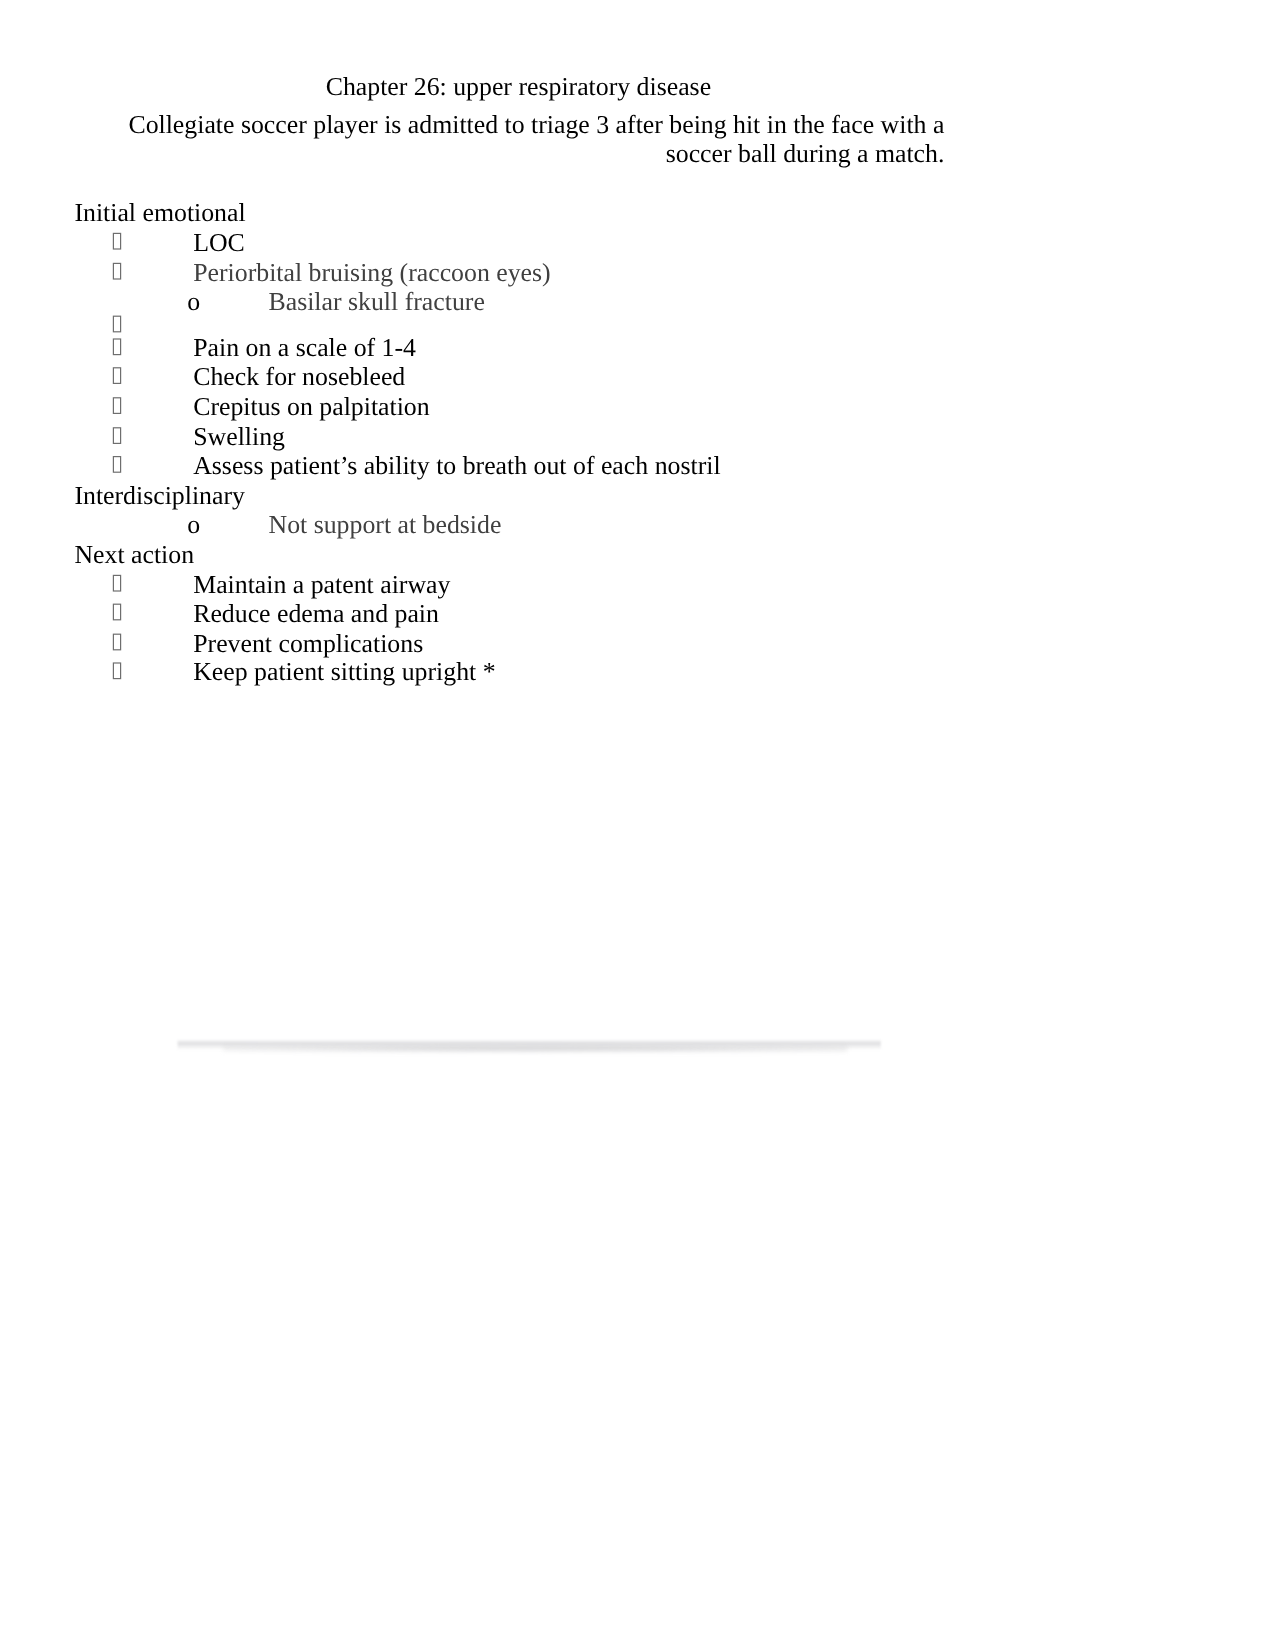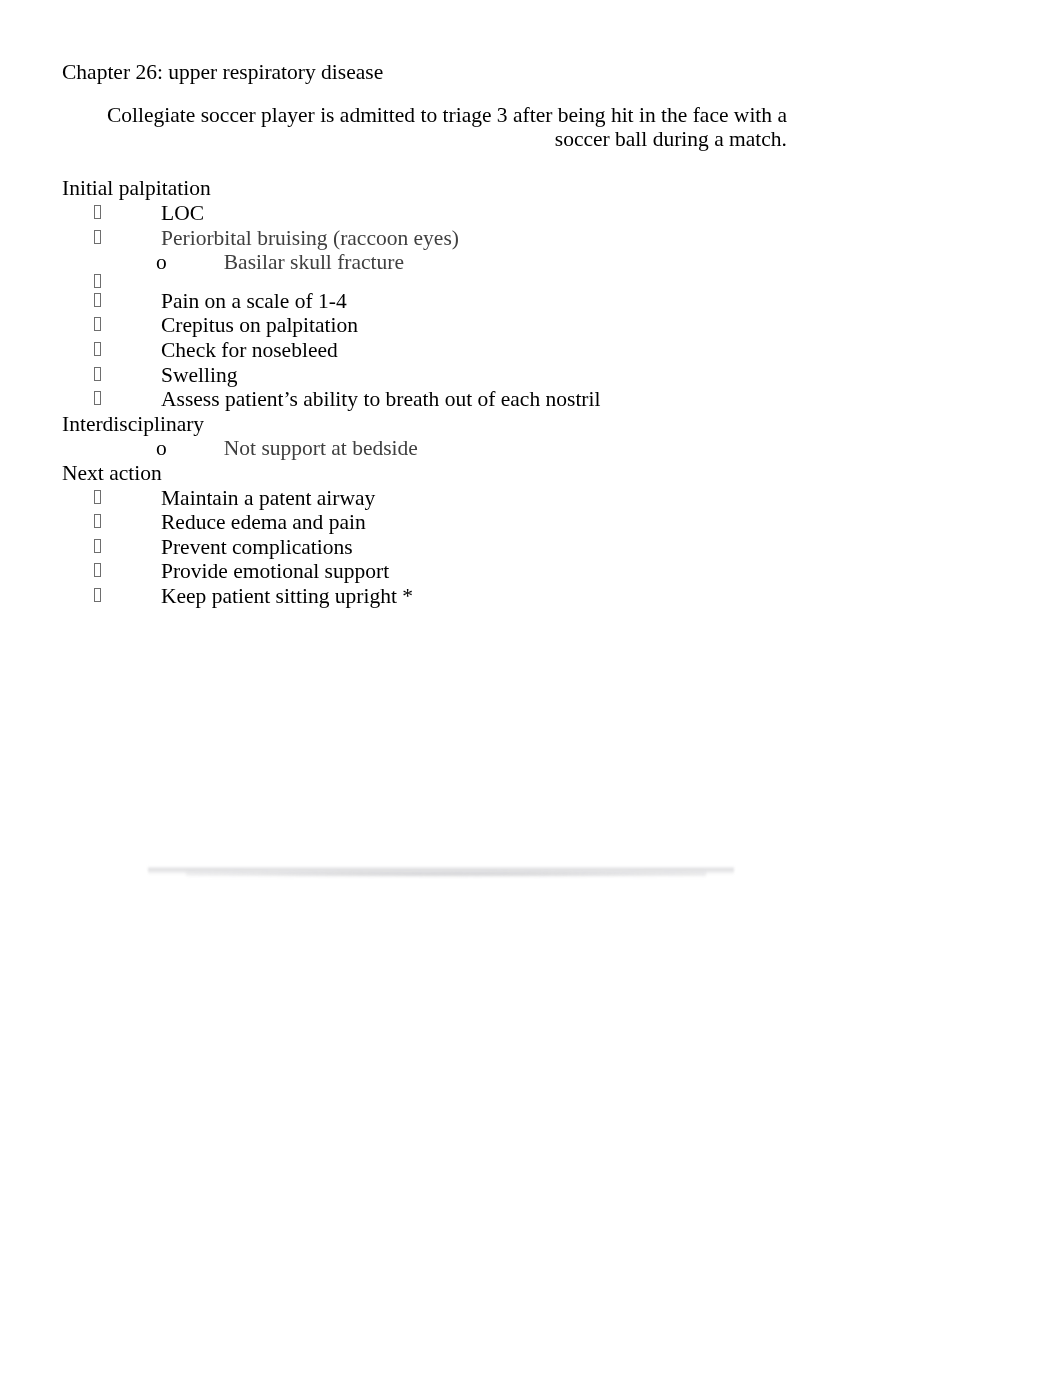--- a/index.html
+++ b/index.html
@@ -24,21 +24,22 @@
   }
 
   
   .para {
     font-size: 21.5px;
     line-height: 24.6px;
     color: #000000;
     white-space: pre-wrap;
   }
   .para.title {
-    margin: 0 0 18px 0;
+    margin: 0 0 7px 0;
+    text-align: center;
   }
   .para.body {
     margin: 0 0 24.6px 0;
     width: 725px;
     text-align: right;
   }
   .para.section {
     margin: 0;
   }
   .para.tail {
@@ -124,21 +125,21 @@
 </head>
 <body>
 
 <div class="page">
   <div class="content">
 
     <p class="para title">Chapter 26: upper respiratory disease</p>
 
     <p class="para body">Collegiate soccer player is admitted to triage 3 after being hit in the face with a soccer ball during a match.</p>
 
-    <p class="para section">Initial palpitation</p>
+    <p class="para section">Initial emotional</p>
 
     <div class="bullet-row lvl1">
       <span class="marker-tofu"></span>
       <span class="item-text black">LOC</span>
     </div>
 
     <div class="bullet-row lvl1">
       <span class="marker-tofu"></span>
       <span class="item-text cyan">Periorbital bruising (raccoon eyes)</span>
     </div>
@@ -152,26 +153,26 @@
       <span class="marker-tofu"></span>
     </div>
 
     <div class="bullet-row lvl1">
       <span class="marker-tofu"></span>
       <span class="item-text black">Pain on a scale of 1-4</span>
     </div>
 
     <div class="bullet-row lvl1">
       <span class="marker-tofu"></span>
+      <span class="item-text black">Check for nosebleed</span>
+    </div>
+
+    <div class="bullet-row lvl1">
+      <span class="marker-tofu"></span>
       <span class="item-text black">Crepitus on palpitation</span>
-    </div>
-
-    <div class="bullet-row lvl1">
-      <span class="marker-tofu"></span>
-      <span class="item-text black">Check for nosebleed</span>
     </div>
 
     <div class="bullet-row lvl1">
       <span class="marker-tofu"></span>
       <span class="item-text black">Swelling</span>
     </div>
 
     <div class="bullet-row lvl1">
       <span class="marker-tofu"></span>
       <span class="item-text black">Assess patient’s ability to breath out of each nostril</span>
@@ -195,24 +196,20 @@
     <div class="bullet-row lvl1">
       <span class="marker-tofu"></span>
       <span class="item-text black">Reduce edema and pain</span>
     </div>
 
     <div class="bullet-row lvl1">
       <span class="marker-tofu"></span>
       <span class="item-text black">Prevent complications</span>
     </div>
 
-    <div class="bullet-row lvl1">
-      <span class="marker-tofu"></span>
-      <span class="item-text black">Provide emotional support</span>
-    </div>
 
     <div class="bullet-row lvl1">
       <span class="marker-tofu"></span>
       <span class="item-text black">Keep patient sitting upright *</span>
     </div>
 
 
   </div>
 
   <div class="smudge"></div>

